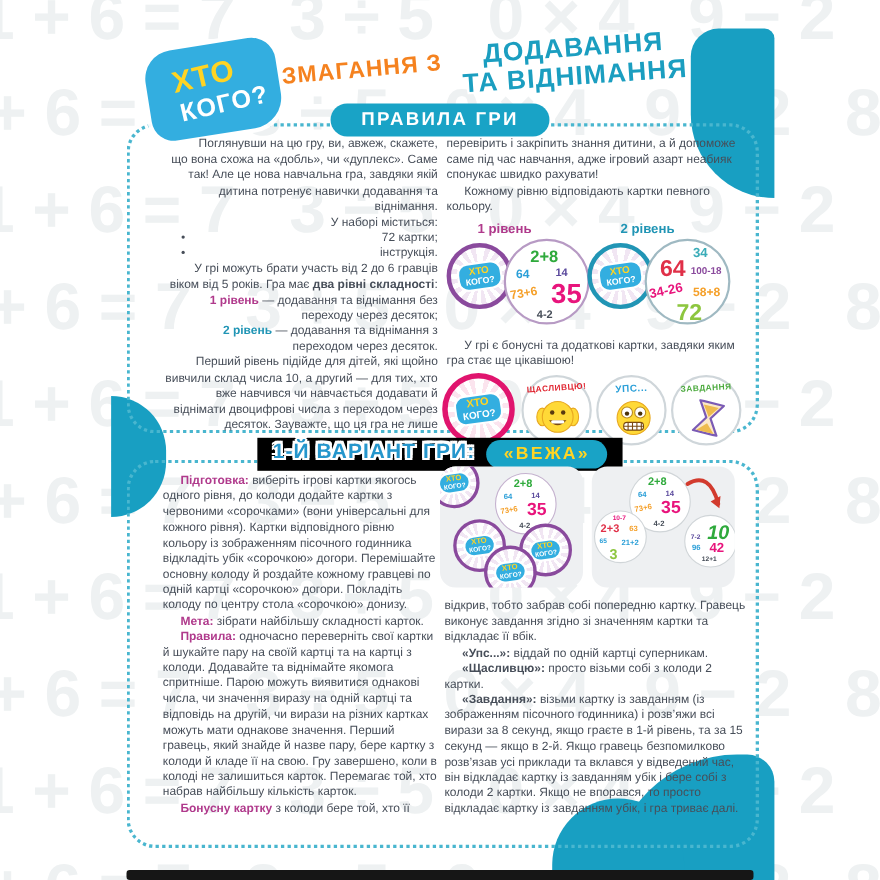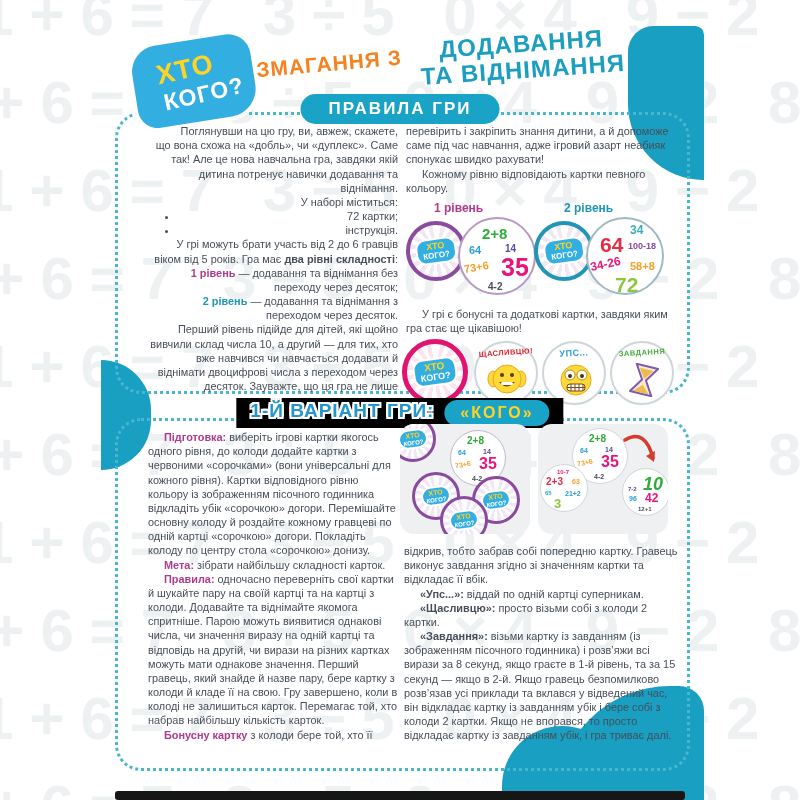--- a/index.html
+++ b/index.html
@@ -227,21 +227,21 @@
           <path d="M9 6 h14 l-7 10 z" fill="#eebb4d" transform="rotate(14 16 17)"></path>
           <path d="M16 22 l8 8 H8 z" fill="#eebb4d" transform="rotate(14 16 17)"></path>
         </svg>
       </div>
     </div>
   </div>
 
   <div class="dotted-box" id="box2"></div>
   <div id="variant-header">
     <span id="variant-title" class="bubble">1-Й ВАРІАНТ ГРИ:</span>
-    <span id="variant-badge">«КОГО»</span>
+    <span id="variant-badge">«ВЕЖА»</span>
   </div>
 
   <div class="col" id="b2-left">
     <p class="p ind"><span class="lbl-m">Підготовка:</span><span> виберіть ігрові картки якогось одного рівня, до колоди додайте картки з червоними «сорочками» (вони універсальні для кожного рівня). Картки відповідного рівню кольору із зображенням пісочного годинника відкладіть убік «сорочкою» догори. Перемішайте основну колоду й роздайте кожному гравцеві по одній картці «сорочкою» догори. Покладіть колоду по центру стола «сорочкою» донизу.</span></p>
     <p class="p ind"><span class="lbl-m">Мета:</span><span> зібрати найбільшу складності карток.</span></p>
     <p class="p ind"><span class="lbl-m">Правила:</span><span> одночасно переверніть свої картки й шукайте пару на своїй картці та на картці з колоди. Додавайте та віднімайте якомога спритніше. Парою можуть виявитися однакові числа, чи значення виразу на одній картці та відповідь на другій, чи вирази на різних картках можуть мати однакове значення. Перший гравець, який знайде й назве пару, бере картку з колоди й кладе її на свою. Гру завершено, коли в колоді не залишиться карток. Перемагає той, хто набрав найбільшу кількість карток.</span></p>
     <p class="p ind"><span class="lbl-m">Бонусну картку</span><span> з колоди бере той, хто її</span></p>
   </div>
 
   <div class="panel" id="panel1">

